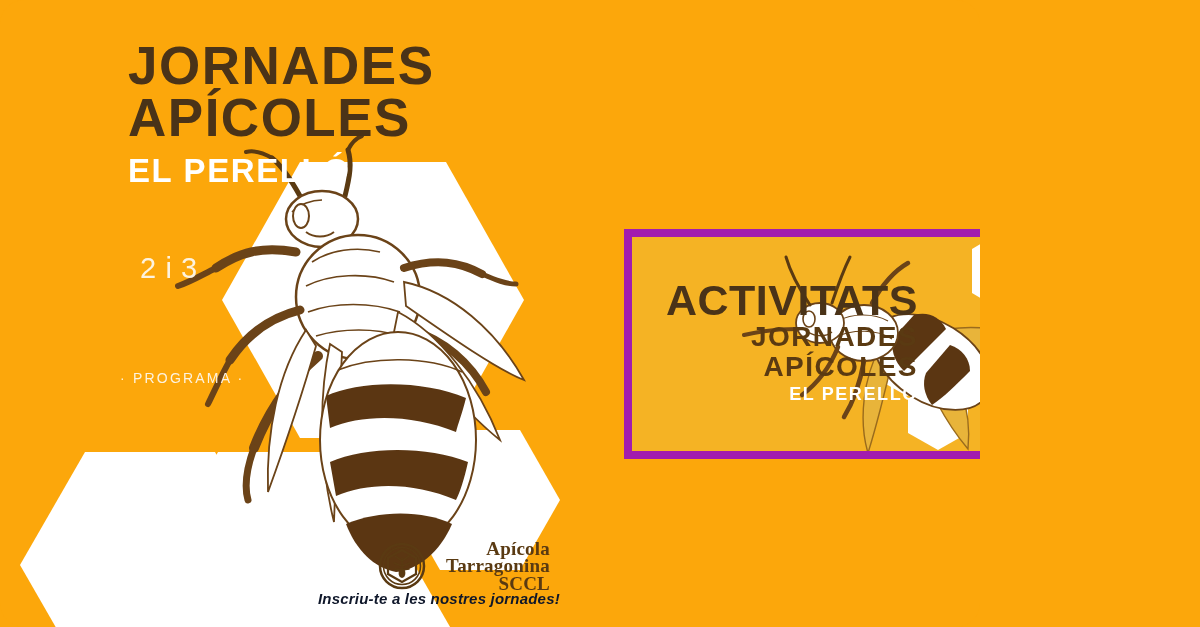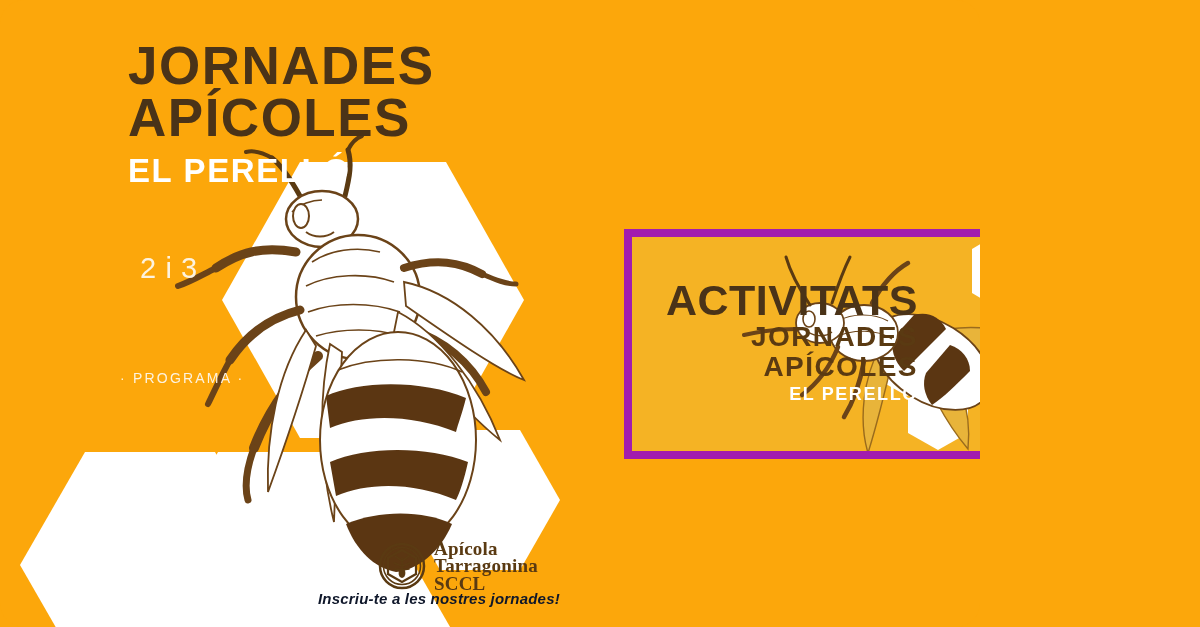--- a/index.html
+++ b/index.html
@@ -55,21 +55,21 @@
     position:absolute; left:120px; top:370px; z-index:6;
     color:#FDF3E0;
     font-size:14px;
     font-weight:500;
     letter-spacing:2.2px;
   }
 
   
   .logo-row {
     position:absolute; left:378px; top:540px; z-index:8;
-    display:flex; align-items:center; gap:8px;
+    display:flex; align-items:center; gap:20px;text-align:right;
   }
   .logo-text {
     color:#5A3A12;
     font-family:"Liberation Serif", serif;
     font-weight:700;
     font-size:19px;
     line-height:0.92;
     letter-spacing:0.2px;
   }
   .tagline {

